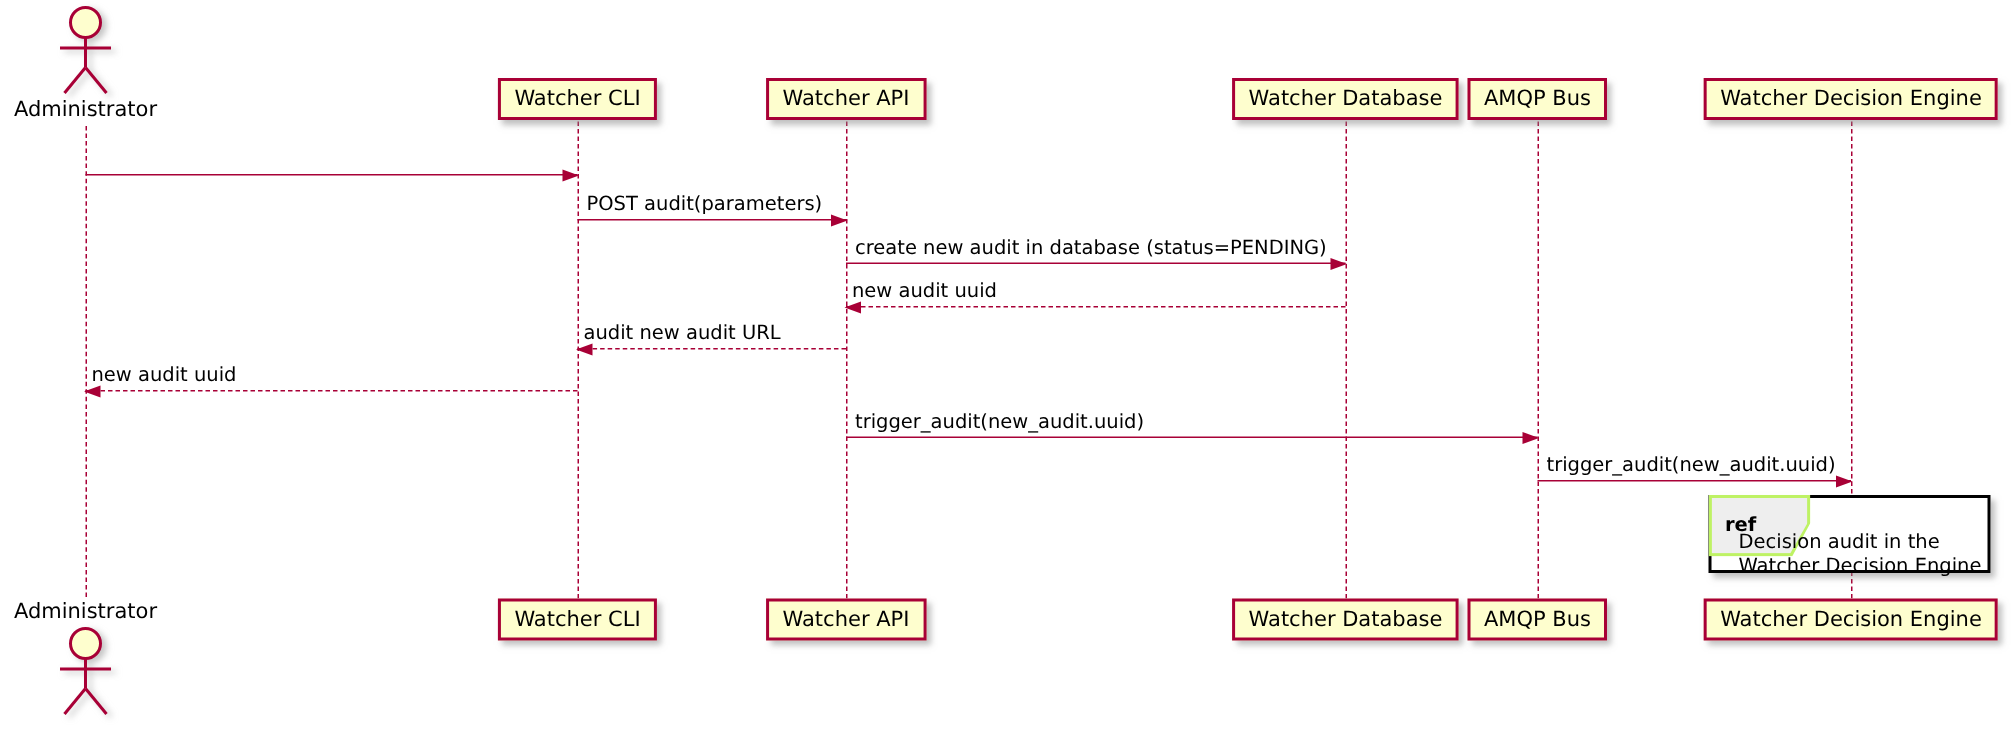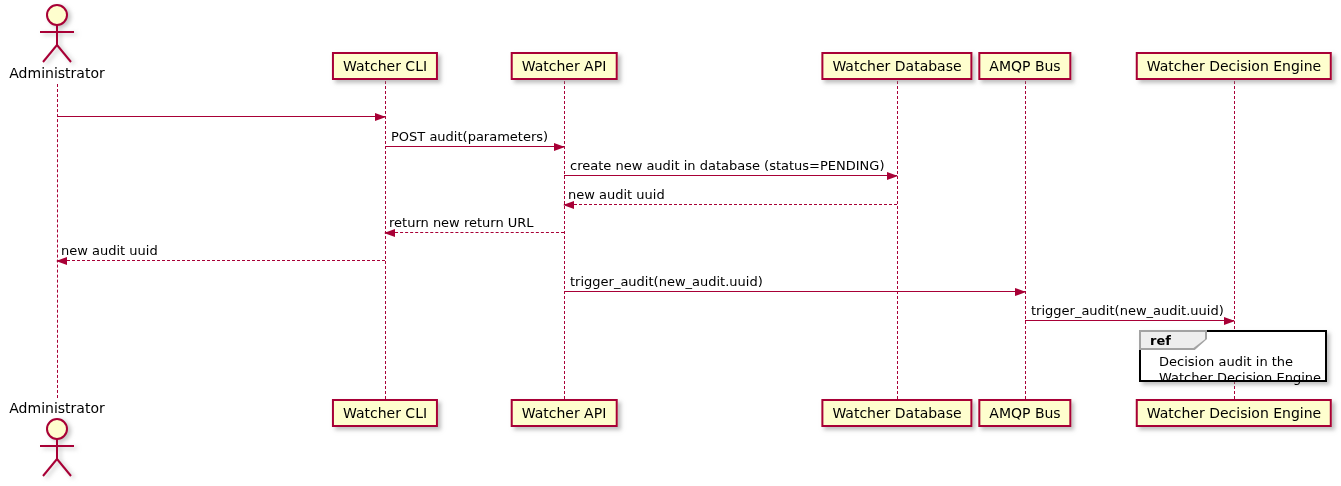--- a/index.html
+++ b/index.html
@@ -74,22 +74,22 @@
     position: absolute;
     left: 1139px; top: 330px;
     width: 188px; height: 52px;
     background: #ffffff;
     border: 2px solid #000000;
     box-shadow: 3px 3px 4px rgba(140,140,140,0.55);
     z-index: 4;
   }
   .ref-tab-outer {
     position: absolute; left: -2px; top: -2px;
-    width: 68px; height: 20px;
-    background: #a3a3a3;
+    width: 68px; height: 41px;
+    background: #bef264;
     clip-path: polygon(0 0, 100% 0, 100% 45%, 82% 100%, 0 100%);
   }
   .ref-tab-inner {
     position: absolute; left: 2px; top: 2px; right: 2px; bottom: 2px;
     background: var(--tabfill);
     clip-path: polygon(0 0, 100% 0, 100% 45%, 82% 100%, 0 100%);
     display: flex; align-items: center;
     padding-left: 9px;
     font-size: 13px; font-weight: bold; color: var(--ink);
   }
@@ -158,21 +158,21 @@
     <div class="head"></div>
   </div>
 
   <div class="msg left dashed" style="left:564px; top:184px; width:333px;">
     <span class="lbl">new audit uuid</span>
     <div class="line"></div>
     <div class="head"></div>
   </div>
 
   <div class="msg left dashed" style="left:385px; top:212px; width:179px;">
-    <span class="lbl">return new return URL</span>
+    <span class="lbl">audit new audit URL</span>
     <div class="line"></div>
     <div class="head"></div>
   </div>
 
   <div class="msg left dashed" style="left:57px; top:240px; width:328px;">
     <span class="lbl">new audit uuid</span>
     <div class="line"></div>
     <div class="head"></div>
   </div>
 

